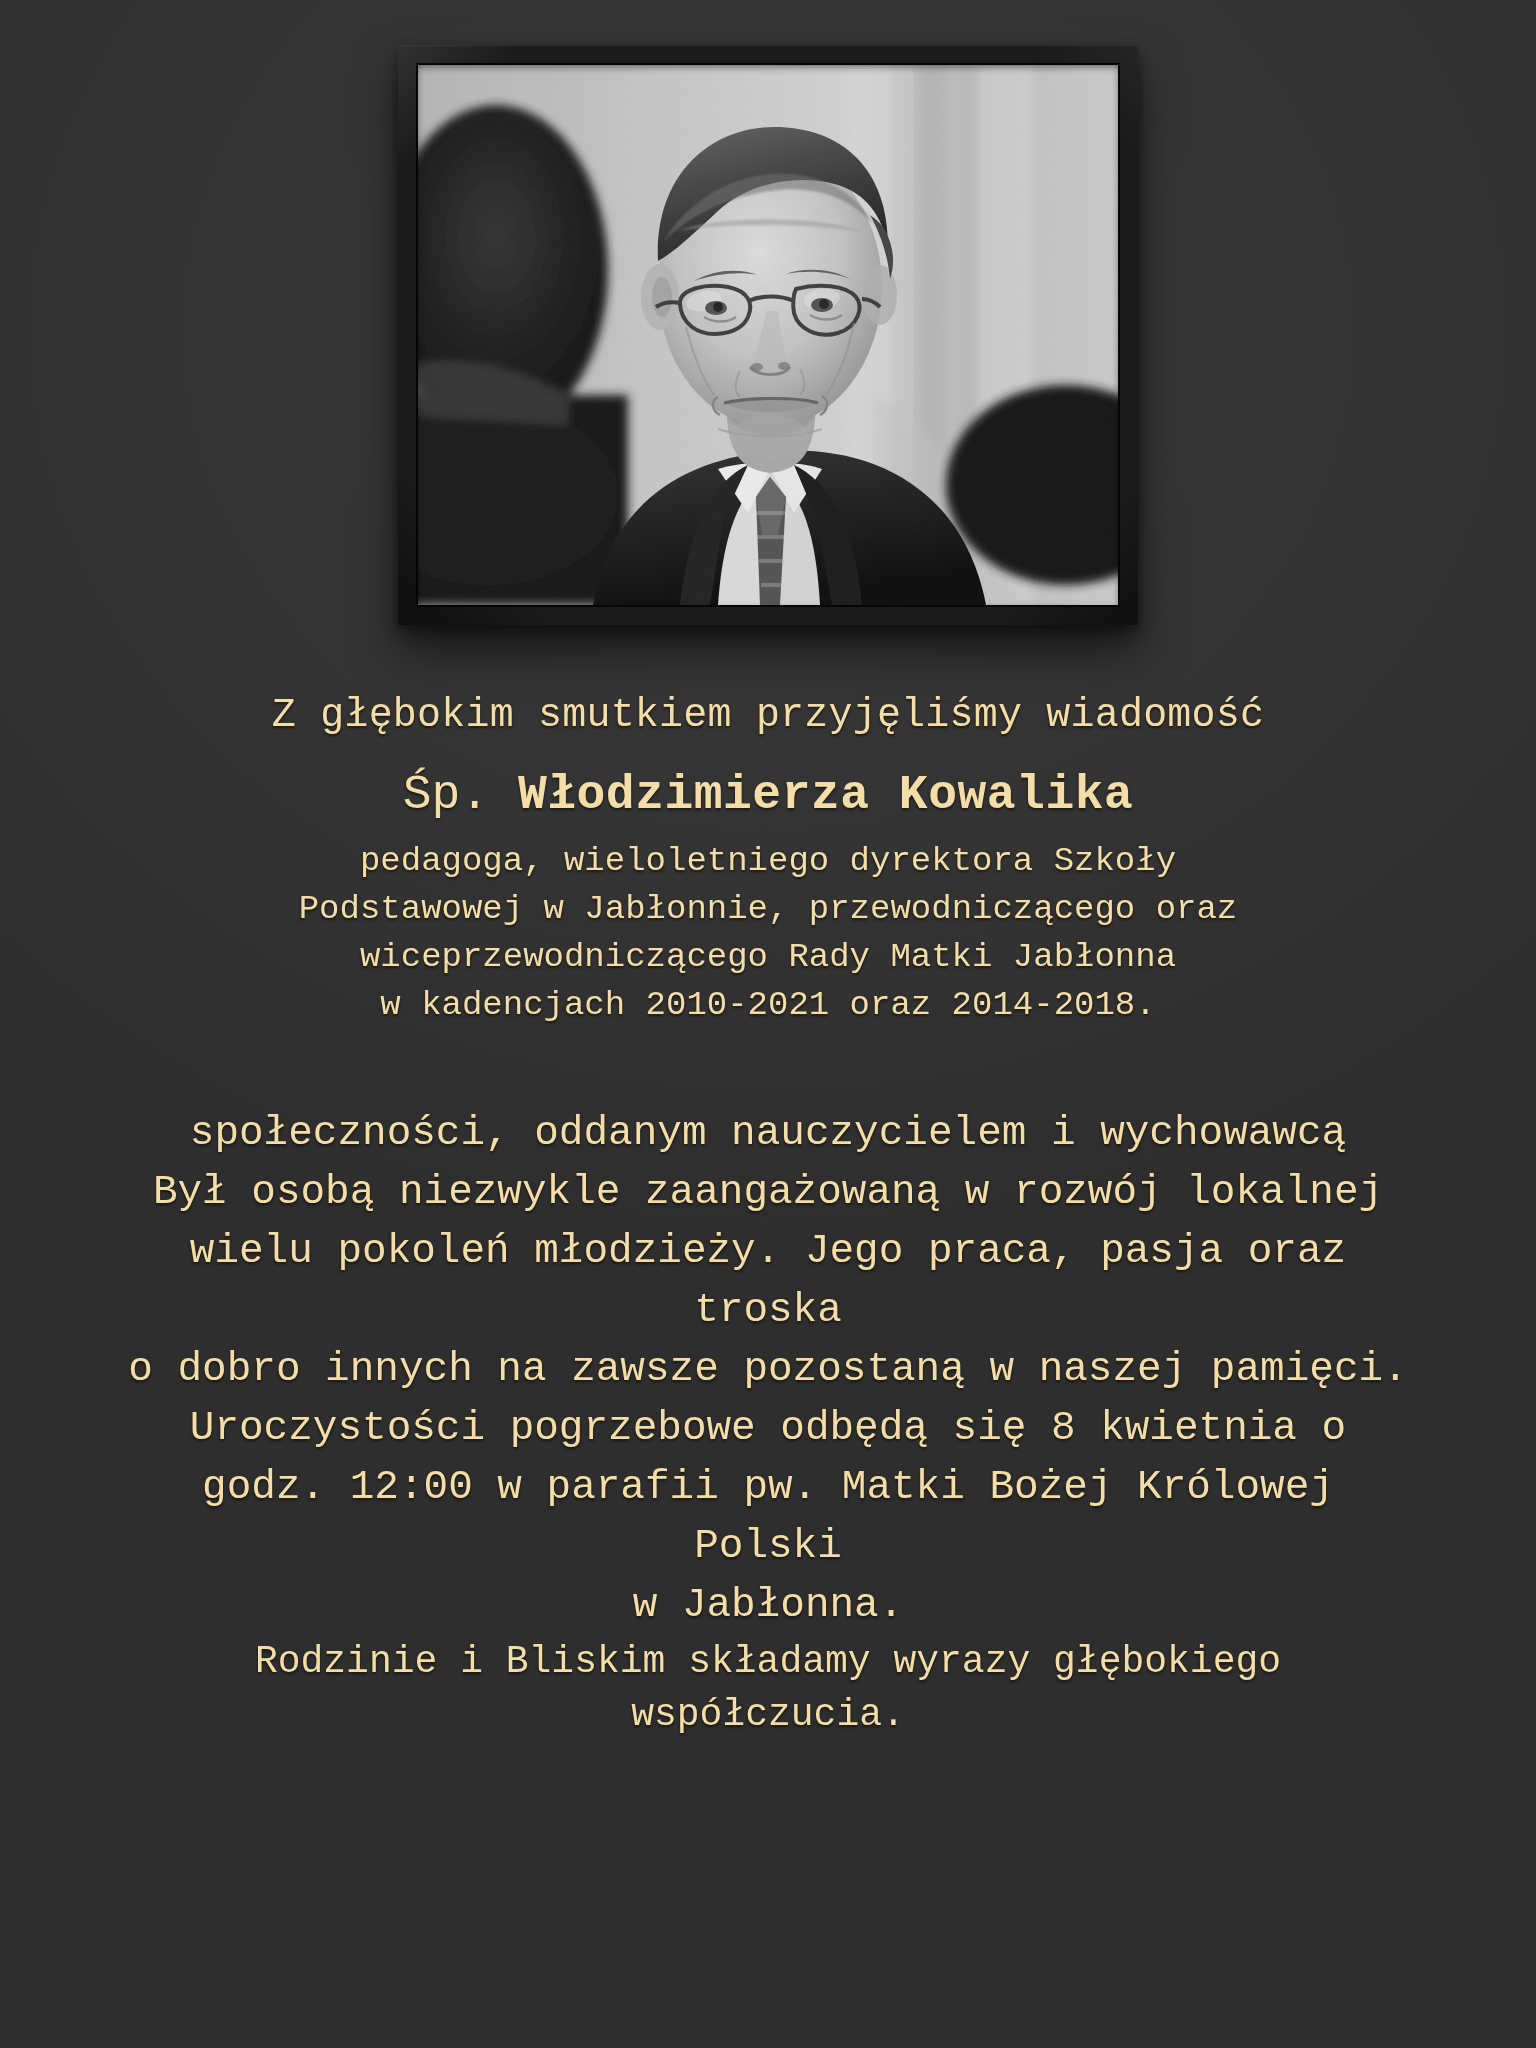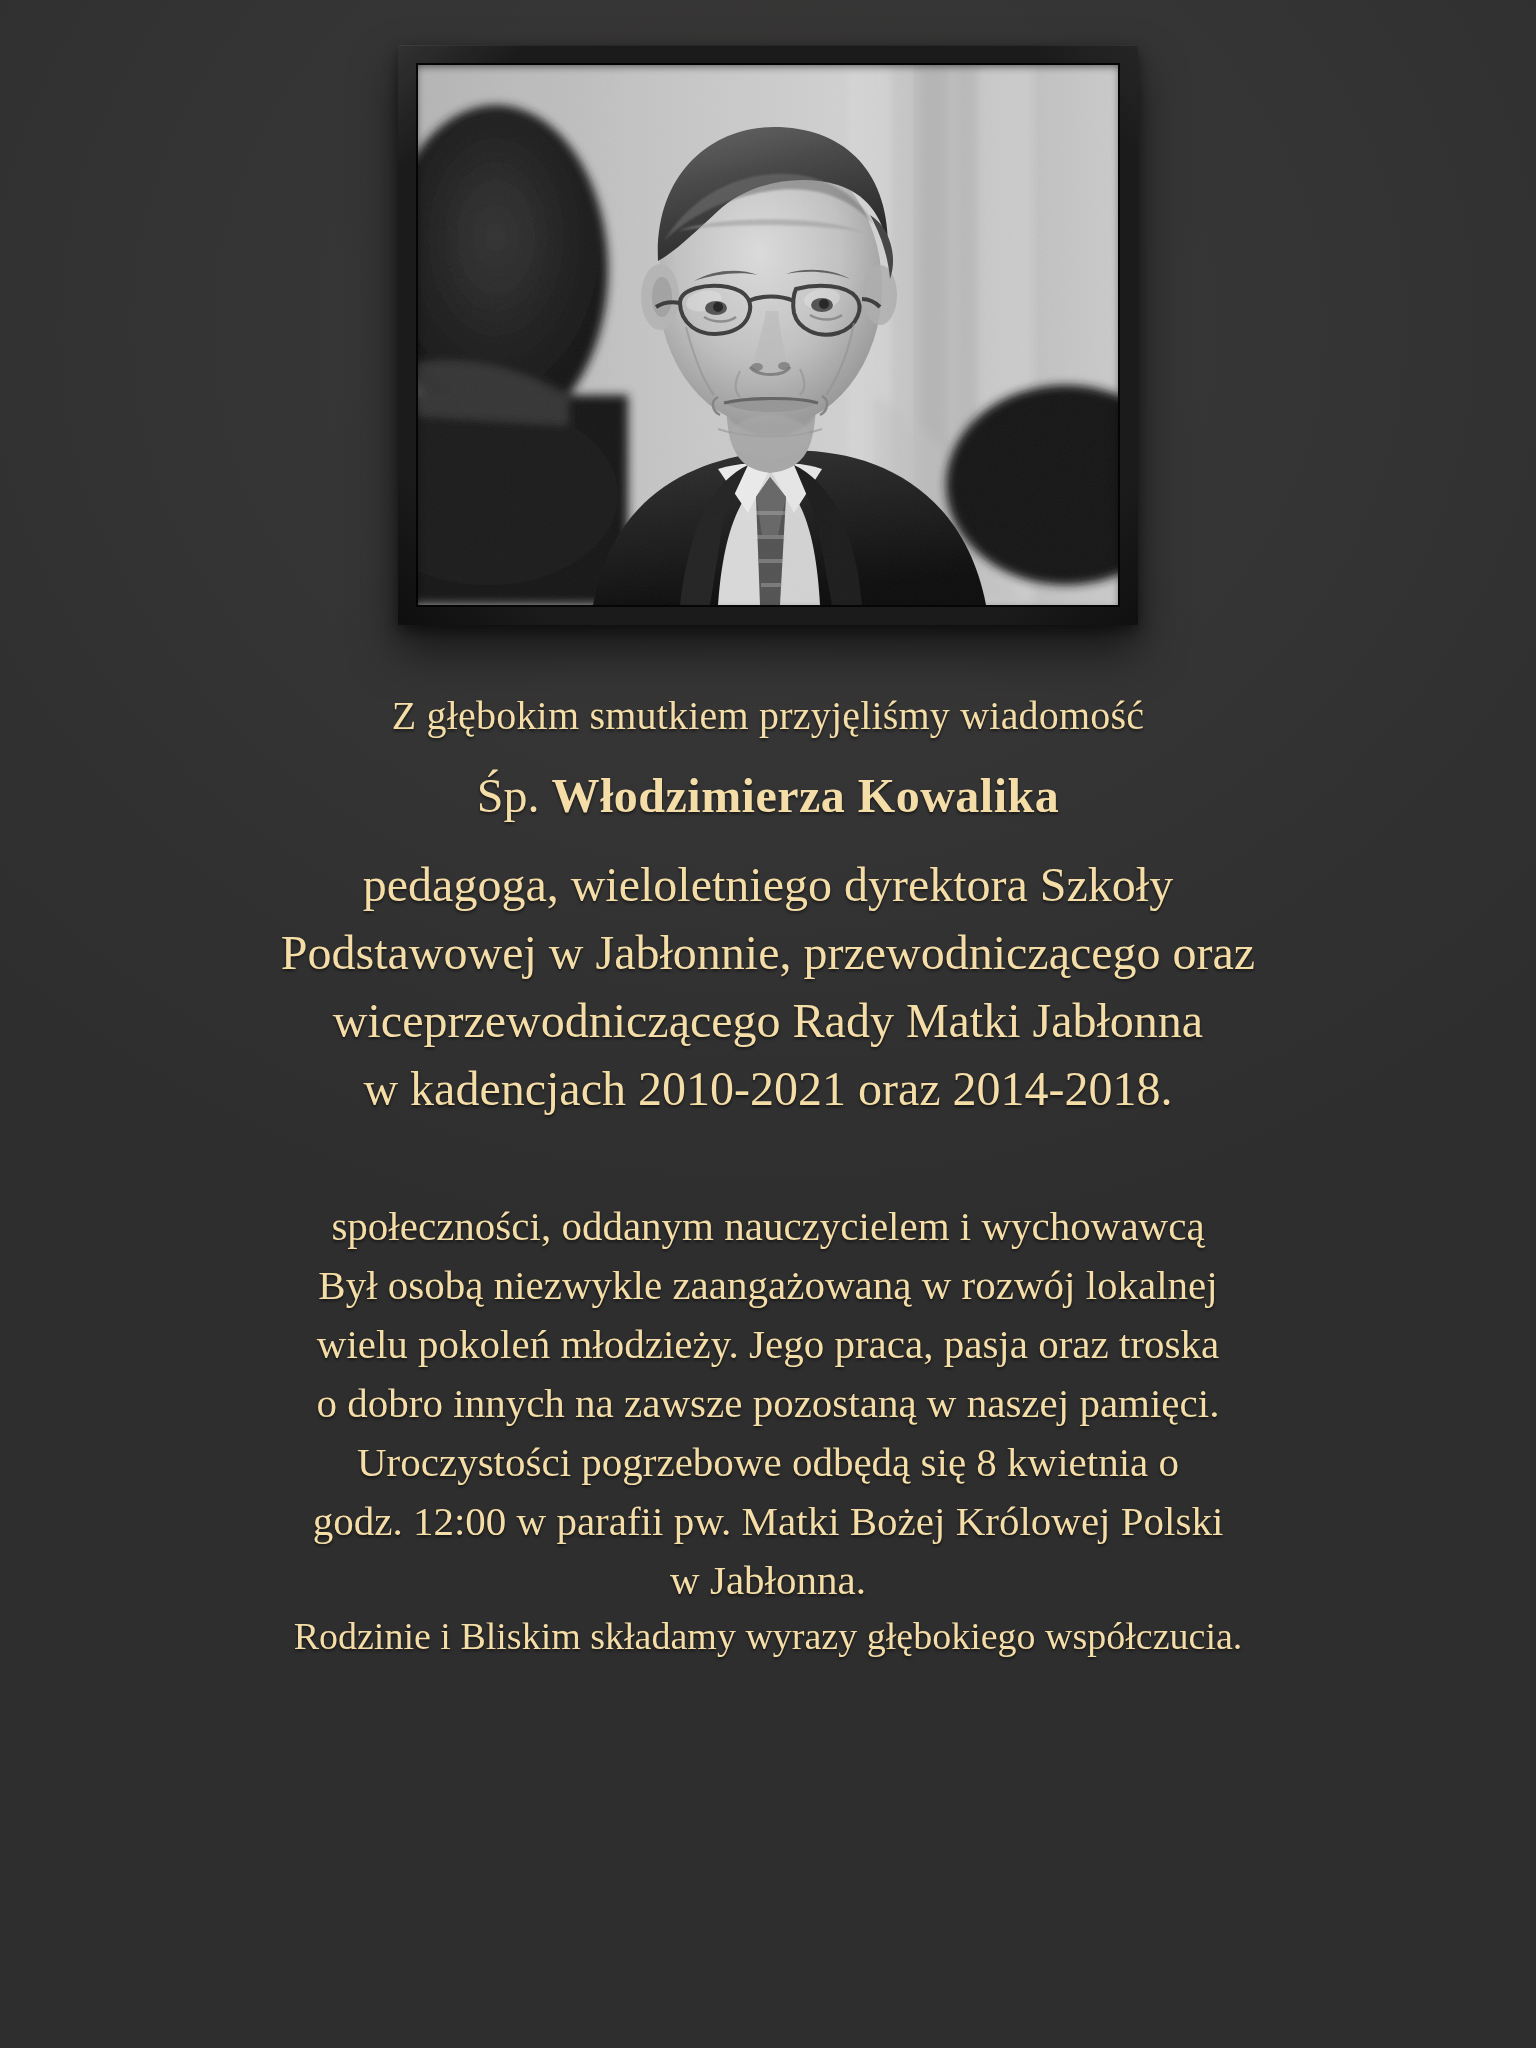--- a/index.html
+++ b/index.html
@@ -10,21 +10,21 @@
   }
   #page {
     position: relative;
     width: 1536px;
     height: 2048px;
     margin: 0 auto;
     background:
       radial-gradient(ellipse 70% 45% at 50% 16%, #3a3938 0%, #353434 55%, #2f2e2e 100%),
       #343333;
     overflow: hidden;
-    font-family: Liberation Serif, serif;
+    font-family: Liberation Mono, monospace;
   }
 
   
   .portrait-block {
     position: absolute;
     left: 0; right: 0;
     top: 45px;
     display: flex;
     justify-content: center;
   }
@@ -91,22 +91,22 @@
   .name {
     margin-top: 26px;
     font-size: 48px;
     line-height: 1.12;
     white-space: nowrap;
   }
   .name .honorific { font-weight: 400; }
   .name .fullname  { font-weight: 700; letter-spacing: .5px; }
 
   .roles {
-    margin-top: 28px;
-    font-size: 48px;
+    margin-top: 14px;
+    font-size: 34px;
     line-height: 1.42;
   }
   .tribute {
     margin-top: 74px;
     font-size: 41px;
     line-height: 1.44;
   }
   .condolence {
     font-size: 38px;
     line-height: 1.4;

